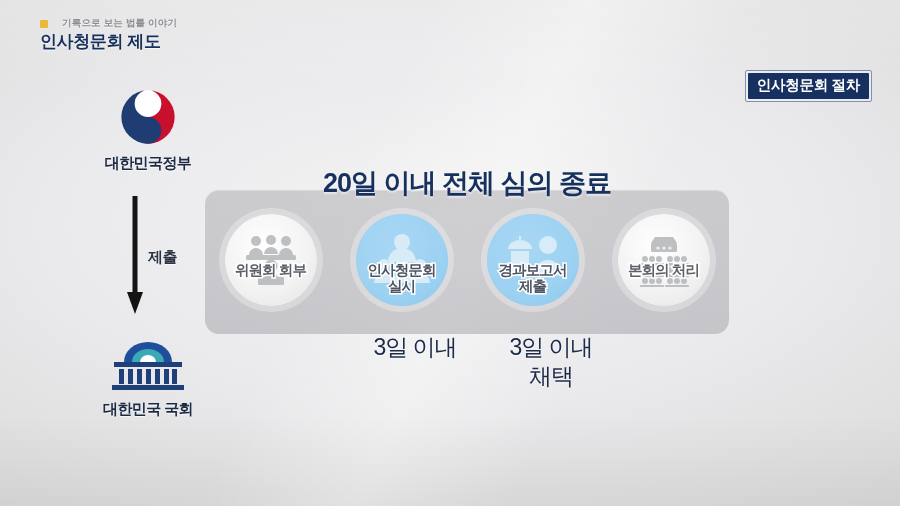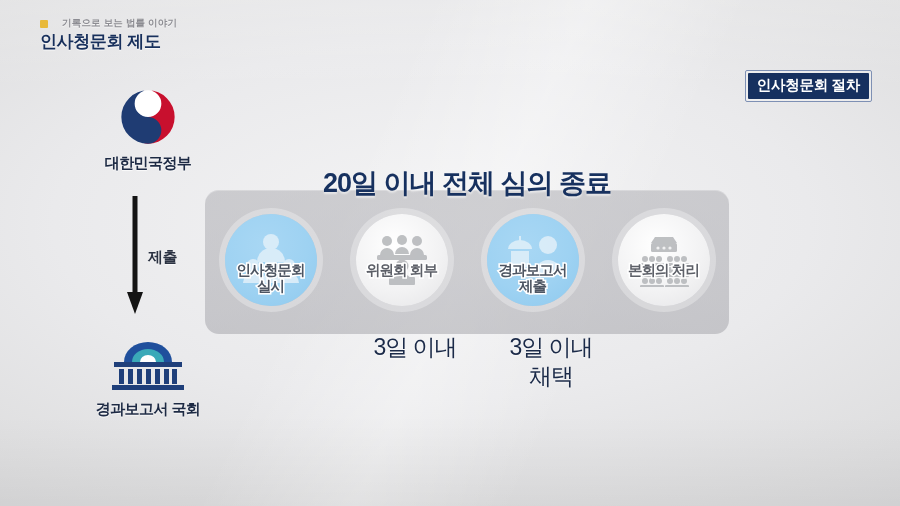--- a/index.html
+++ b/index.html
@@ -173,63 +173,63 @@
           <rect x="26" y="33" width="5" height="15"></rect>
           <rect x="35" y="33" width="5" height="15"></rect>
           <rect x="44" y="33" width="5" height="15"></rect>
           <rect x="53" y="33" width="5" height="15"></rect>
           <rect x="62" y="33" width="5" height="15"></rect>
           <rect x="70" y="33" width="5" height="15"></rect>
         </g>
         <rect x="10" y="49" width="72" height="5" fill="#1f3f7a"></rect>
       </svg>
     </div>
-    <div class="cap-dark">경과보고서 국회</div>
+    <div class="cap-dark">대한민국 국회</div>
   </div>
 
   <div class="panel"></div>
   <div class="panel-title">20일 이내 전체 심의 종료</div>
 
   <div class="steps">
+
+    <div class="step">
+      <div class="step-circle gray">
+        <svg class="step-glyph" viewBox="0 0 62 54" aria-hidden="true">
+          <g fill="#b9bbbe">
+            <circle cx="16" cy="8" r="5"></circle>
+              <circle cx="31" cy="7" r="5"></circle>
+              <circle cx="46" cy="8" r="5"></circle>
+            <path d="M9 22a7 7 0 0 1 14 0Zm15-1a7 7 0 0 1 14 0Zm15 1a7 7 0 0 1 14 0Z"></path>
+            <rect x="6" y="22" width="50" height="5" rx="1.5"></rect>
+            <circle cx="31" cy="33" r="6.5"></circle>
+            <path d="M20 52a11 11 0 0 1 22 0Z"></path>
+            <rect x="18" y="44" width="26" height="8" rx="1"></rect>
+          </g>
+        </svg>
+      </div>
+      <div class="step-label">위원회 회부</div>
+    </div>
 
     <div class="step">
       <div class="step-circle blue">
         <svg class="step-glyph" viewBox="0 0 62 54" aria-hidden="true">
           <g fill="#ddeef9">
             <circle cx="31" cy="9" r="8"></circle>
             <path d="M17 29a14 14 0 0 1 28 0Z"></path>
             <circle cx="13" cy="32" r="6"></circle>
               <path d="M3 50a10 10 0 0 1 20 0Z"></path>
             <circle cx="31" cy="32" r="6"></circle>
               <path d="M21 50a10 10 0 0 1 20 0Z"></path>
             <circle cx="49" cy="32" r="6"></circle>
               <path d="M39 50a10 10 0 0 1 20 0Z"></path>
           </g>
         </svg>
       </div>
       <div class="step-label on-blue">인사청문회
 실시</div>
-    </div>
-
-    <div class="step">
-      <div class="step-circle gray">
-        <svg class="step-glyph" viewBox="0 0 62 54" aria-hidden="true">
-          <g fill="#b9bbbe">
-            <circle cx="16" cy="8" r="5"></circle>
-              <circle cx="31" cy="7" r="5"></circle>
-              <circle cx="46" cy="8" r="5"></circle>
-            <path d="M9 22a7 7 0 0 1 14 0Zm15-1a7 7 0 0 1 14 0Zm15 1a7 7 0 0 1 14 0Z"></path>
-            <rect x="6" y="22" width="50" height="5" rx="1.5"></rect>
-            <circle cx="31" cy="33" r="6.5"></circle>
-            <path d="M20 52a11 11 0 0 1 22 0Z"></path>
-            <rect x="18" y="44" width="26" height="8" rx="1"></rect>
-          </g>
-        </svg>
-      </div>
-      <div class="step-label">위원회 회부</div>
     </div>
 
     <div class="step">
       <div class="step-circle blue">
         <svg class="step-glyph" viewBox="0 0 62 54" aria-hidden="true">
           <g fill="#ddeef9">
             <path d="M6 16a12 9 0 0 1 24 0Z"></path>
             <rect x="17" y="3" width="2" height="6"></rect>
             <rect x="9" y="18" width="18" height="16"></rect>
             <rect x="5" y="35" width="26" height="4" rx="1"></rect>

